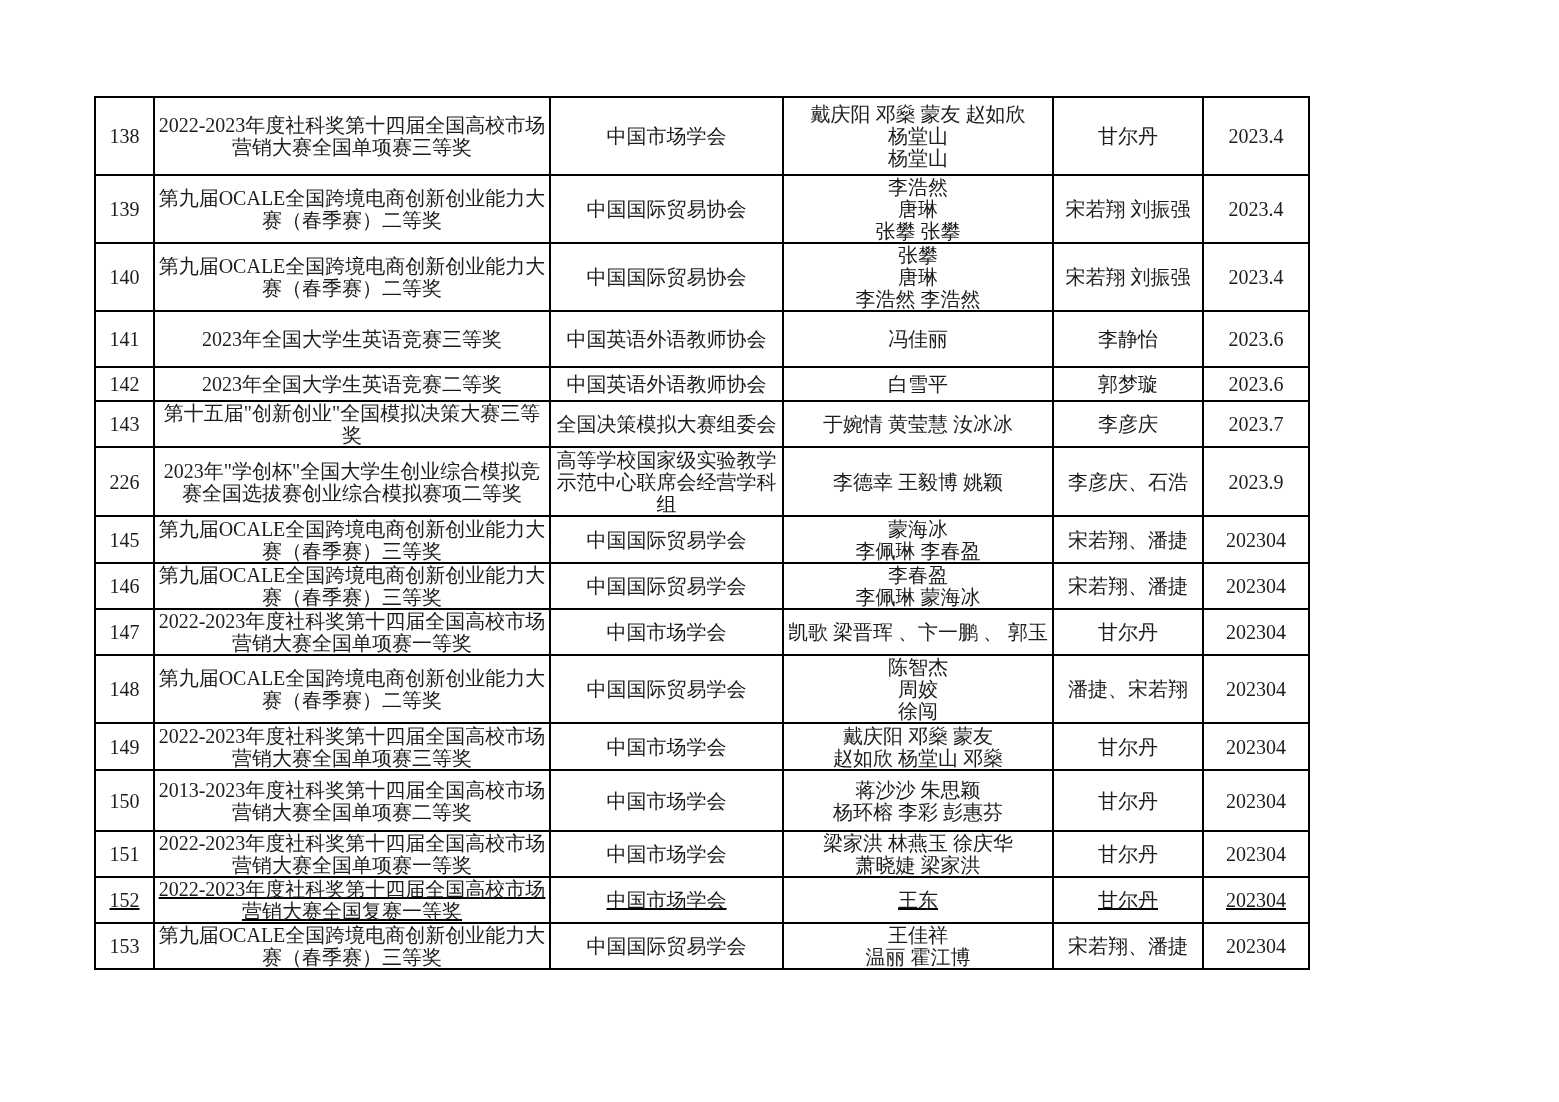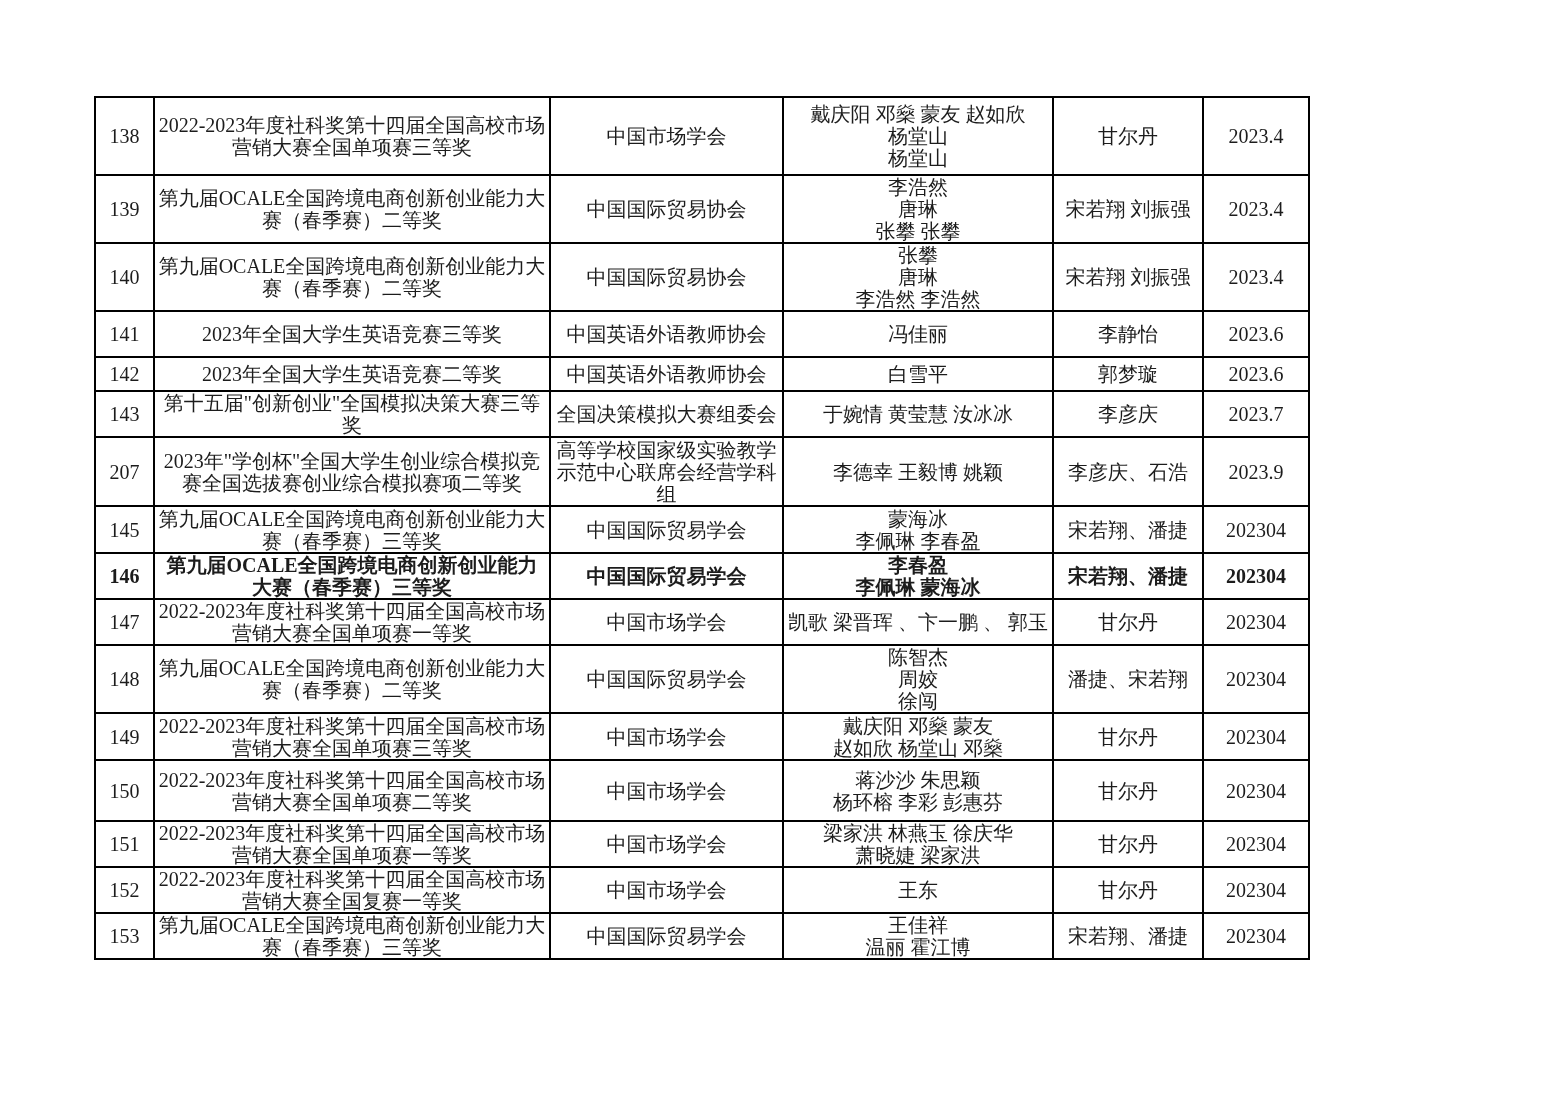--- a/index.html
+++ b/index.html
@@ -37,32 +37,32 @@
   td.students { white-space: pre-line; }
   td.students.clip1 {
     white-space: nowrap;
     overflow: hidden;
     padding: 4px;
   }
   
   tr:nth-child(1)  { height: 78px; }
   tr:nth-child(2)  { height: 68px; }
   tr:nth-child(3)  { height: 68px; }
-  tr:nth-child(4)  { height: 46px; }
+  tr:nth-child(4)  { height: 56px; }
   tr:nth-child(5)  { height: 34px; }
   tr:nth-child(6)  { height: 45px; }
   tr:nth-child(7)  { height: 69px; }
   tr:nth-child(8)  { height: 47px; }
-  tr:nth-child(9)  { height: 46px; font-weight: bold; }
+  tr:nth-child(9)  { height: 46px; }
   tr:nth-child(10) { height: 38px; }
   tr:nth-child(11) { height: 66px; }
   tr:nth-child(12) { height: 47px; }
   tr:nth-child(13) { height: 61px; }
   tr:nth-child(14) { height: 46px; margin-left: 36px; }
-  tr:nth-child(15) { height: 46px; }
+  tr:nth-child(15) { height: 46px; text-decoration: underline; }
   tr:nth-child(16) { height: 46px; }
 </style>
 </head>
 <body>
 
 <div class="page">
   <table class="awards">
     <colgroup>
       <col style="width:59px">
       <col style="width:396px">
@@ -120,21 +120,21 @@
       </tr>
       <tr>
         <td class="no">143</td>
         <td class="award">第十五届"创新创业"全国模拟决策大赛三等奖</td>
         <td class="org">全国决策模拟大赛组委会</td>
         <td class="students">于婉情 黄莹慧  汝冰冰</td>
         <td class="teachers">李彦庆</td>
         <td class="date">2023.7</td>
       </tr>
       <tr>
-        <td class="no">207</td>
+        <td class="no">226</td>
         <td class="award">2023年"学创杯"全国大学生创业综合模拟竞赛全国选拔赛创业综合模拟赛项二等奖</td>
         <td class="org">高等学校国家级实验教学示范中心联席会经营学科组</td>
         <td class="students">李德幸 王毅博  姚颖</td>
         <td class="teachers">李彦庆、石浩</td>
         <td class="date">2023.9</td>
       </tr>
       <tr>
         <td class="no">145</td>
         <td class="award">第九届OCALE全国跨境电商创新创业能力大赛（春季赛）三等奖</td>
         <td class="org">中国国际贸易学会</td>
@@ -174,21 +174,21 @@
         <td class="no">149</td>
         <td class="award">2022-2023年度社科奖第十四届全国高校市场营销大赛全国单项赛三等奖</td>
         <td class="org">中国市场学会</td>
         <td class="students">戴庆阳  邓燊   蒙友
 赵如欣 杨堂山 邓燊</td>
         <td class="teachers">甘尔丹</td>
         <td class="date">202304</td>
       </tr>
       <tr>
         <td class="no">150</td>
-        <td class="award">2022-2023年度社科奖第十四届全国高校市场营销大赛全国单项赛二等奖</td>
+        <td class="award">2013-2023年度社科奖第十四届全国高校市场营销大赛全国单项赛二等奖</td>
         <td class="org">中国市场学会</td>
         <td class="students">蒋沙沙    朱思颖
 杨环榕 李彩  彭惠芬</td>
         <td class="teachers">甘尔丹</td>
         <td class="date">202304</td>
       </tr>
       <tr>
         <td class="no">151</td>
         <td class="award">2022-2023年度社科奖第十四届全国高校市场营销大赛全国单项赛一等奖</td>
         <td class="org">中国市场学会</td>

